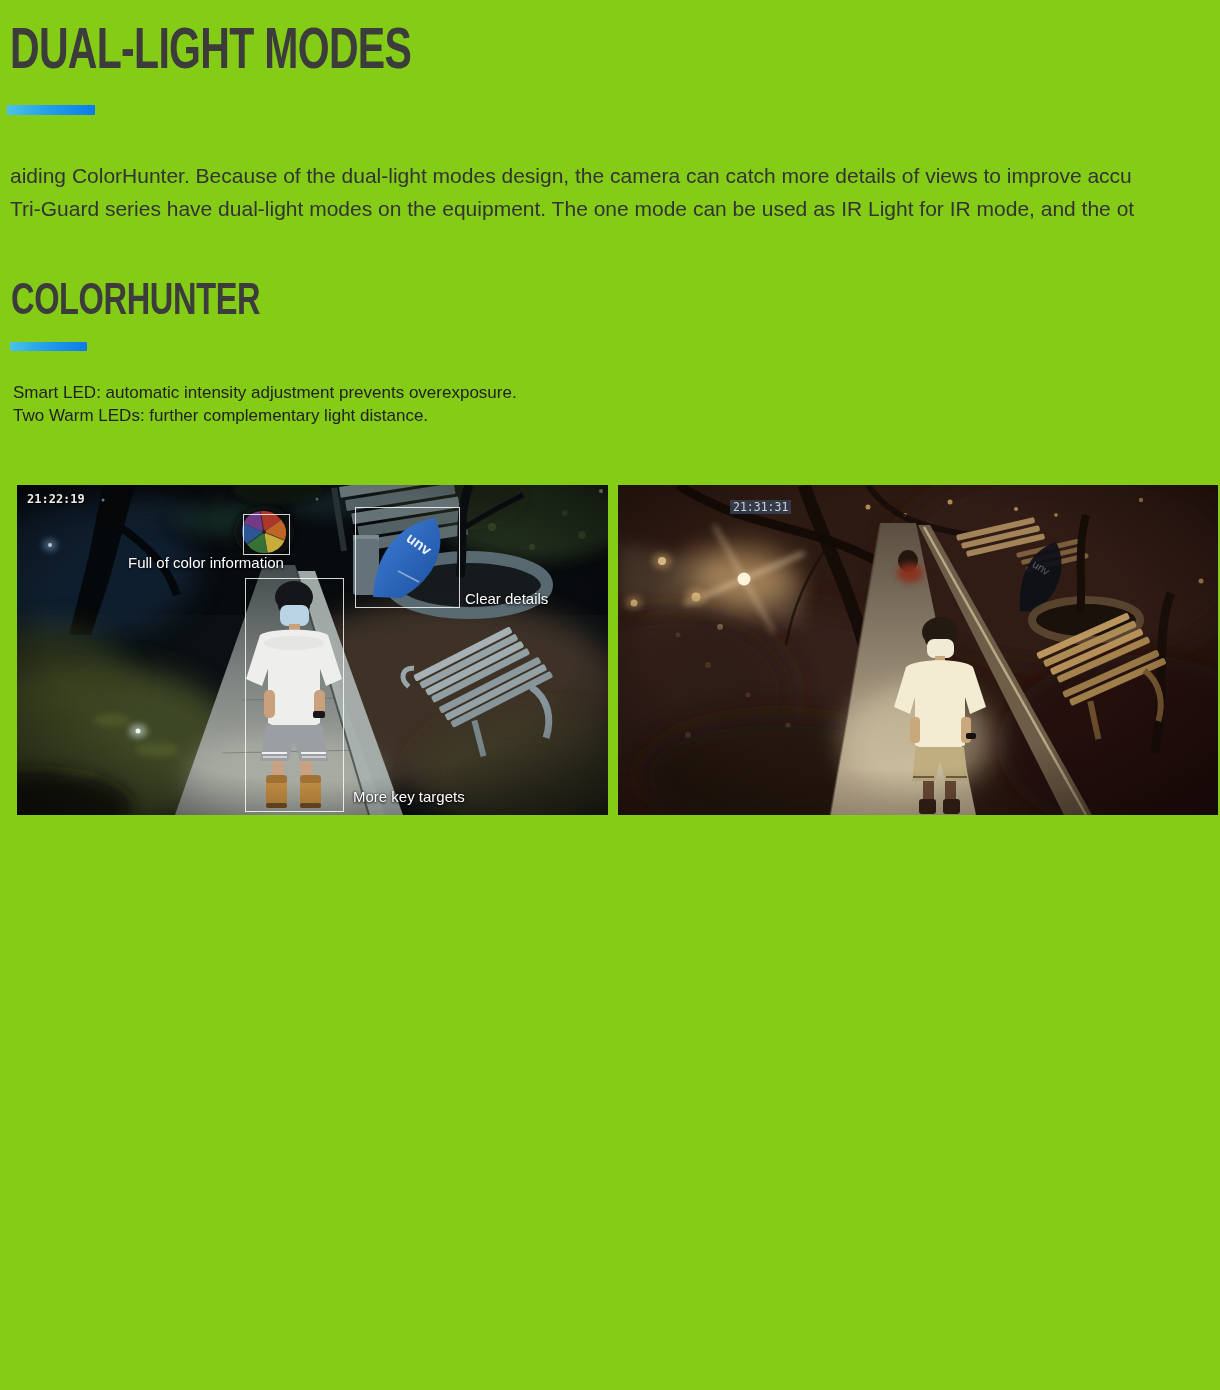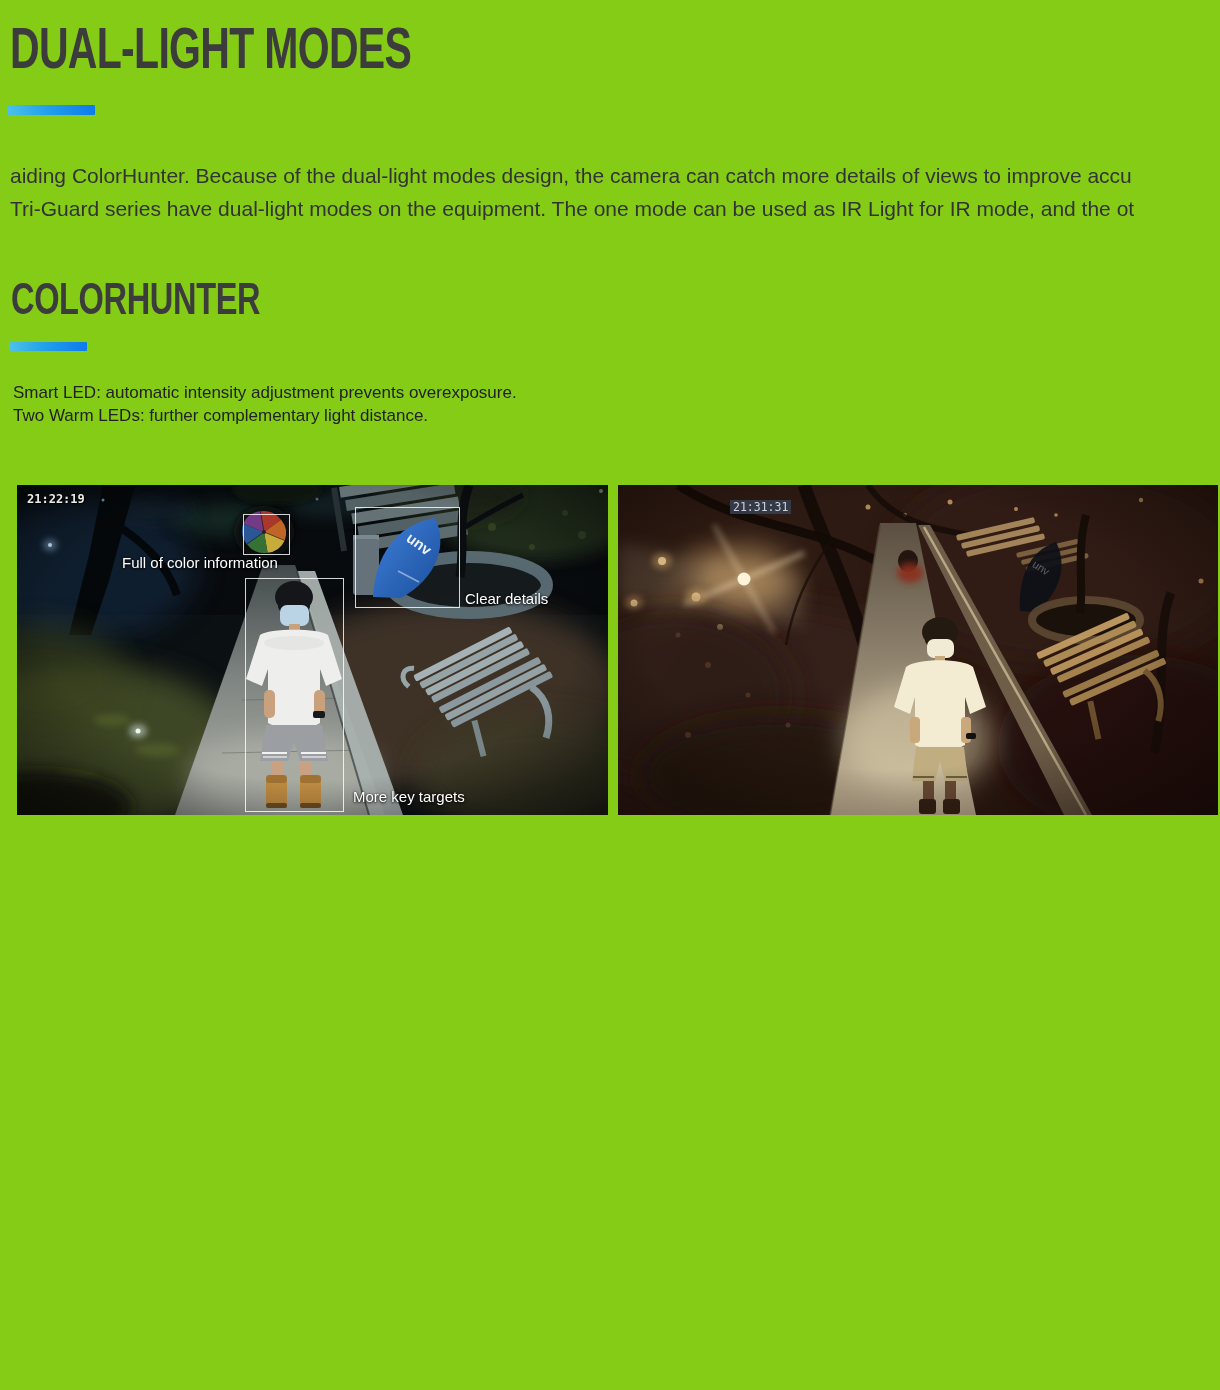--- a/index.html
+++ b/index.html
@@ -199,21 +199,21 @@
         <rect x="283" y="318" width="21" height="5" rx="2" fill="#6e4d22"></rect>
       </g>
       <ellipse cx="20" cy="322" rx="95" ry="36" fill="#12160c" opacity=".95" filter="url(#b8)"></ellipse>
       <ellipse cx="260" cy="5" rx="45" ry="14" fill="#0d120e" opacity=".9" filter="url(#b3)"></ellipse>
       <rect width="591" height="330" fill="url(#vigL)"></rect>
     </svg>
     <div class="osd osd-left">21:22:19</div>
     <div class="ann-box" style="left:226px;top:29px;width:45px;height:39px;"></div>
     <div class="ann-box" style="left:338px;top:22px;width:103px;height:99px;"></div>
     <div class="ann-box" style="left:228px;top:93px;width:97px;height:232px;"></div>
-    <div class="ann-label" style="left:105px;top:69px;">Full of color information</div>
+    <div class="ann-label" style="left:111px;top:69px;">Full of color information</div>
     <div class="ann-label" style="left:448px;top:105px;">Clear details</div>
     <div class="ann-label" style="left:336px;top:303px;">More key targets</div>
   </div>
 
   <div class="img-wrap img-right">
     <svg width="600" height="330" viewBox="0 0 600 330">
       <defs>
         <linearGradient id="pathR" x1="0" y1="0" x2="0" y2="1">
           <stop offset="0" stop-color="#5a4f41"></stop>
             <stop offset=".5" stop-color="#938671"></stop>

